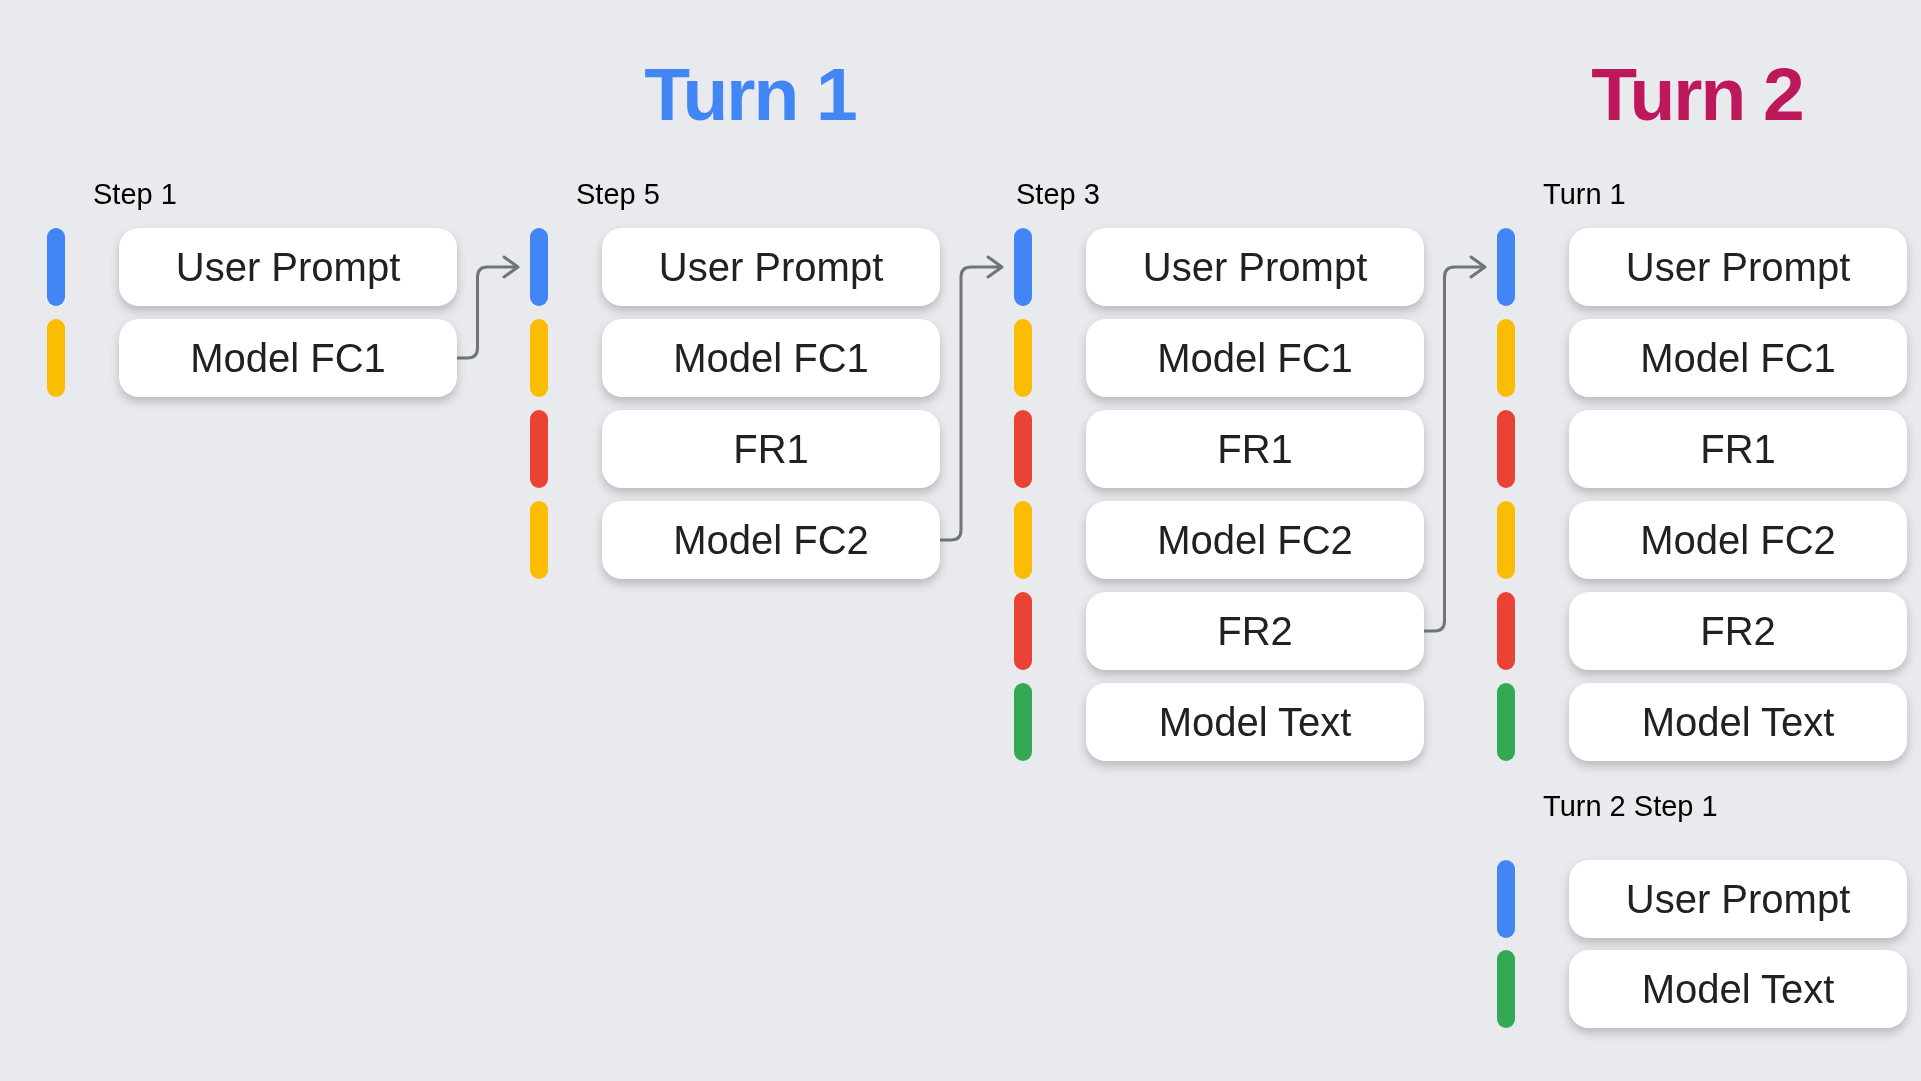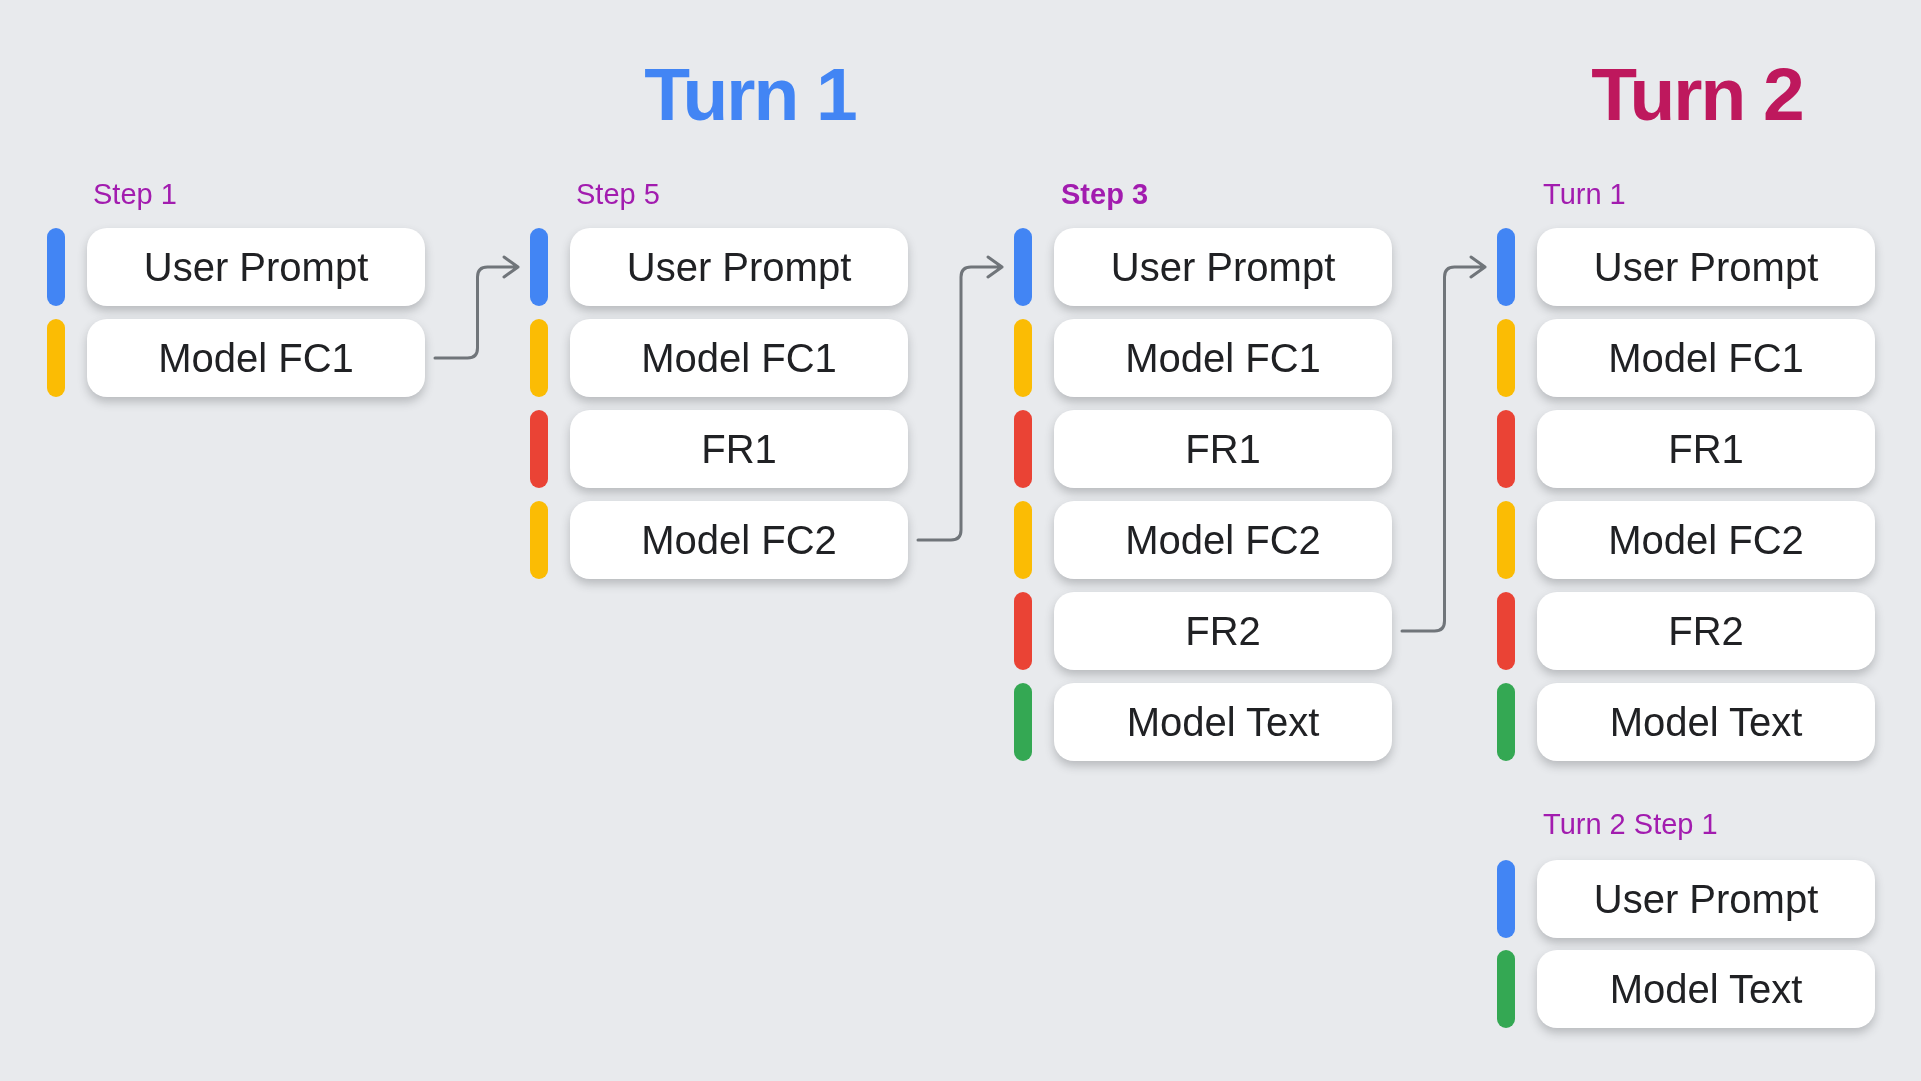--- a/index.html
+++ b/index.html
@@ -34,21 +34,21 @@
     line-height: 1;
     color: #4285F4;
     white-space: nowrap;
   }
   #heading-turn1 { left: 750px; }
   #heading-turn2 { left: 1697px; }
   .col-label {
     position: absolute;
     font-size: 29px;
     line-height: 1;
-    color: #a21caf;
+    color: #000000;
     white-space: nowrap;
   }
   .bar {
     position: absolute;
     width: 18px;
     height: 78px;
     border-radius: 9px;
   }
   .msg-box {
     position: absolute;
@@ -56,20 +56,21 @@
     height: 78px;
     background: #FFFFFF;
     border-radius: 20px;
     box-shadow: 0 5px 10px rgba(60, 64, 67, 0.28);
     display: flex;
     align-items: center;
     justify-content: center;
     font-size: 40px;
     color: #202124;
     white-space: nowrap;
+    margin-left: 32px;
   }
 </style>
 </head>
 <body style="background: rgb(232, 234, 237);">
 
 <div class="canvas" style="background: rgb(232, 234, 237);">
   <svg id="arrow-layer" width="1921" height="1081" viewBox="0 0 1921 1081">
       <path d="M 435 358 H 467.5 Q 477.5 358 477.5 348 V 277 Q 477.5 267 487.5 267 H 518 M 504 257 L 518 267 L 504 277" fill="none" stroke="#70757A" stroke-width="3" stroke-linecap="round" stroke-linejoin="round"></path>
       <path d="M 918 540 H 951 Q 961 540 961 530 V 277 Q 961 267 971 267 H 1002 M 988 257 L 1002 267 L 988 277" fill="none" stroke="#70757A" stroke-width="3" stroke-linecap="round" stroke-linejoin="round"></path>
       <path d="M 1402 631 H 1434.5 Q 1444.5 631 1444.5 621 V 277 Q 1444.5 267 1454.5 267 H 1485 M 1471 257 L 1485 267 L 1471 277" fill="none" stroke="#70757A" stroke-width="3" stroke-linecap="round" stroke-linejoin="round"></path>
@@ -84,21 +85,21 @@
       <div class="msg-box" style="left: 87px; top: 319px;">Model FC1</div>
       <div class="col-label" style="left: 576px; top: 180px;">Step 5</div>
       <div class="bar" style="left: 530px; top: 228px; background: rgb(66, 133, 244);"></div>
       <div class="msg-box" style="left: 570px; top: 228px;">User Prompt</div>
       <div class="bar" style="left: 530px; top: 319px; background: rgb(251, 188, 4);"></div>
       <div class="msg-box" style="left: 570px; top: 319px;">Model FC1</div>
       <div class="bar" style="left: 530px; top: 410px; background: rgb(234, 67, 53);"></div>
       <div class="msg-box" style="left: 570px; top: 410px;">FR1</div>
       <div class="bar" style="left: 530px; top: 501px; background: rgb(251, 188, 4);"></div>
       <div class="msg-box" style="left: 570px; top: 501px;">Model FC2</div>
-      <div class="col-label" style="left: 1061px; top: 180px; font-weight: bold;">Step 3</div>
+      <div class="col-label" style="left: 1016px; top: 180px;">Step 3</div>
       <div class="bar" style="left: 1014px; top: 228px; background: rgb(66, 133, 244);"></div>
       <div class="msg-box" style="left: 1054px; top: 228px;">User Prompt</div>
       <div class="bar" style="left: 1014px; top: 319px; background: rgb(251, 188, 4);"></div>
       <div class="msg-box" style="left: 1054px; top: 319px;">Model FC1</div>
       <div class="bar" style="left: 1014px; top: 410px; background: rgb(234, 67, 53);"></div>
       <div class="msg-box" style="left: 1054px; top: 410px;">FR1</div>
       <div class="bar" style="left: 1014px; top: 501px; background: rgb(251, 188, 4);"></div>
       <div class="msg-box" style="left: 1054px; top: 501px;">Model FC2</div>
       <div class="bar" style="left: 1014px; top: 592px; background: rgb(234, 67, 53);"></div>
       <div class="msg-box" style="left: 1054px; top: 592px;">FR2</div>
@@ -110,19 +111,19 @@
       <div class="bar" style="left: 1497px; top: 319px; background: rgb(251, 188, 4);"></div>
       <div class="msg-box" style="left: 1537px; top: 319px;">Model FC1</div>
       <div class="bar" style="left: 1497px; top: 410px; background: rgb(234, 67, 53);"></div>
       <div class="msg-box" style="left: 1537px; top: 410px;">FR1</div>
       <div class="bar" style="left: 1497px; top: 501px; background: rgb(251, 188, 4);"></div>
       <div class="msg-box" style="left: 1537px; top: 501px;">Model FC2</div>
       <div class="bar" style="left: 1497px; top: 592px; background: rgb(234, 67, 53);"></div>
       <div class="msg-box" style="left: 1537px; top: 592px;">FR2</div>
       <div class="bar" style="left: 1497px; top: 683px; background: rgb(52, 168, 83);"></div>
       <div class="msg-box" style="left: 1537px; top: 683px;">Model Text</div>
-      <div class="col-label" style="left: 1543px; top: 810px;">Turn 2 Step 1</div>
+      <div class="col-label" style="left: 1543px; top: 792px;">Turn 2 Step 1</div>
       <div class="bar" style="left: 1497px; top: 860px; background: rgb(66, 133, 244);"></div>
       <div class="msg-box" style="left: 1537px; top: 860px;">User Prompt</div>
       <div class="bar" style="left: 1497px; top: 950px; background: rgb(52, 168, 83);"></div>
       <div class="msg-box" style="left: 1537px; top: 950px;">Model Text</div>
     </div>
 </div>
 
 </body></html>

